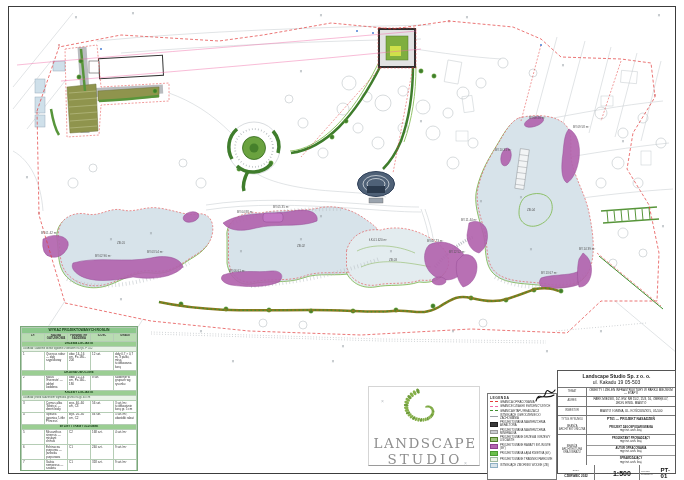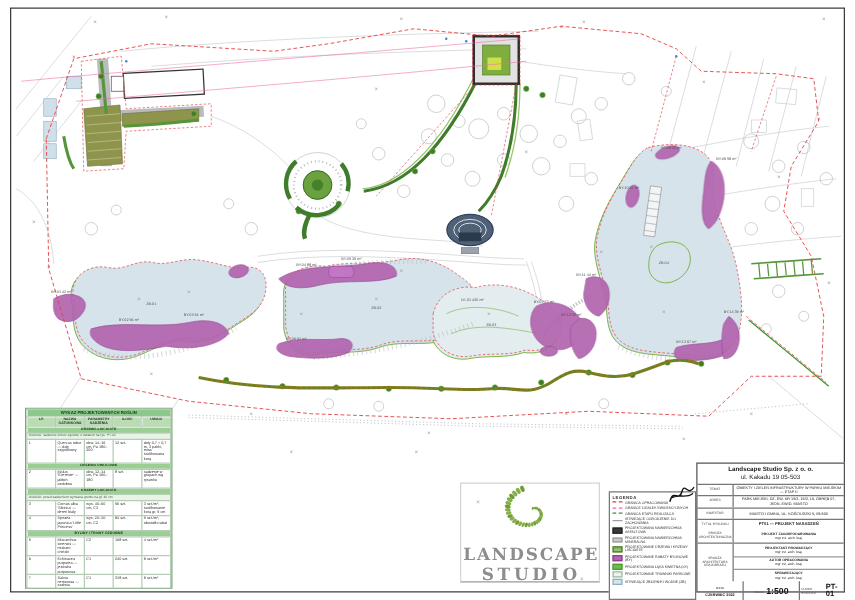--- a/index.html
+++ b/index.html
@@ -61,21 +61,21 @@
   .tb-cell{display:flex;align-items:center;justify-content:center;gap:2px;border-right:0.5px solid #777;padding:1px;}
   .tb-cell:last-child{border-right:none;}
   .tb-mini{font-size:2.4px;color:#555;text-transform:uppercase;}
   .tb-date{flex:0 0 34px;font-size:3px;font-weight:bold;text-align:center;flex-direction:column;}
   .tb-scale{flex:0 0 42px;}
   .tb-scale .big{font-size:7px;font-weight:bold;color:#111;}
   .tb-num{flex:1;}
   .tb-num .big{font-size:6px;font-weight:bold;color:#111;}
 
   
-  #logo-panel{left:368px;top:386px;width:112px;height:80px;border:0.5px solid #d5d5d5;border-bottom:1px solid #9a9a9a;font-weight:bold;}
+  #logo-panel{left:368px;top:386px;width:112px;height:80px;border:0.5px solid #d5d5d5;border-bottom:1px solid #9a9a9a;}
   #logo-panel svg{display:block;}
   .logo-word{fill:#8d8d8d;font-family:"DejaVu Serif","Liberation Serif",serif;}
   .logo-x{fill:#b9bec2;font-size:5px;}
 
   #signature{position:absolute;left:534px;top:386px;z-index:4;}
 </style>
 </head>
 <body>
 
 <div class="sheet-frame">

